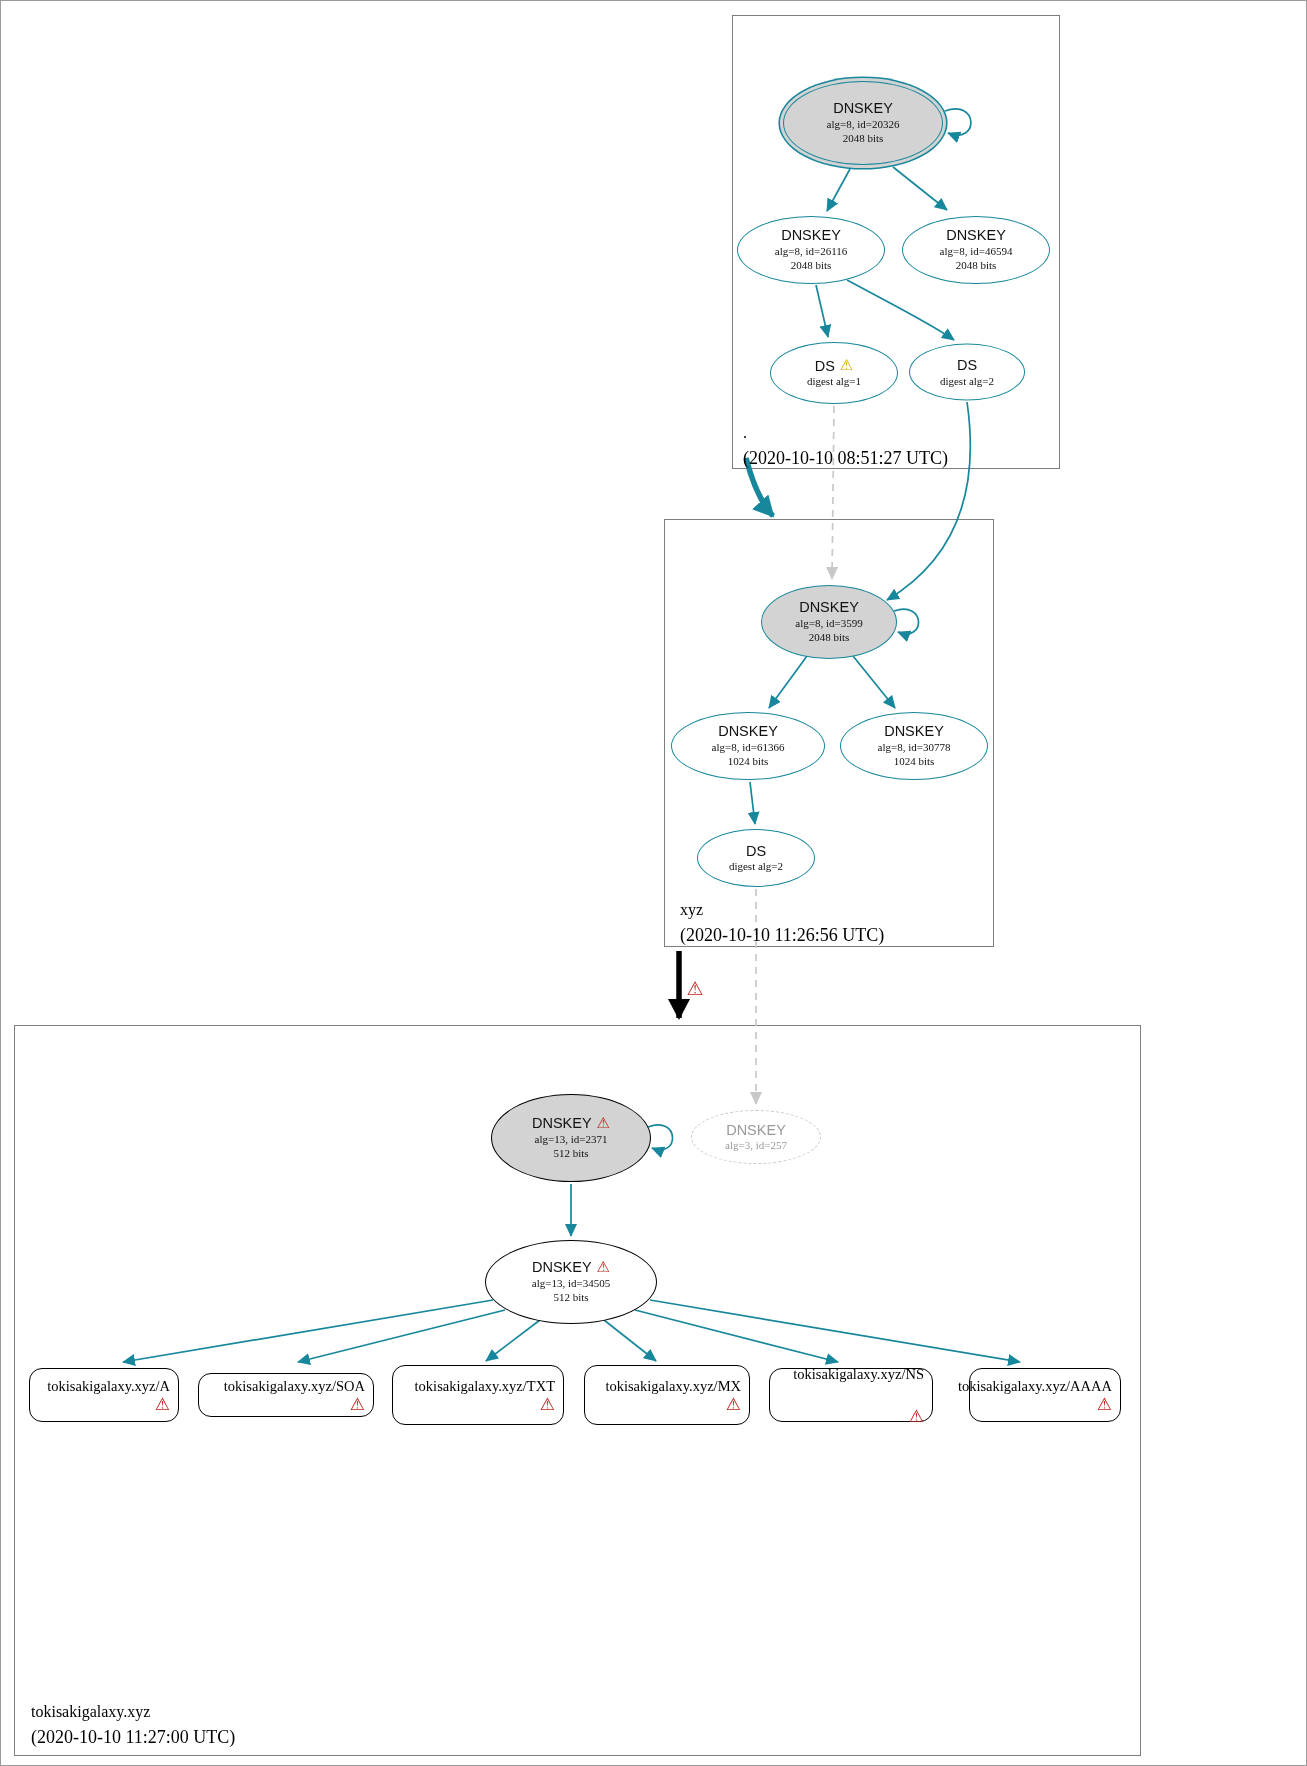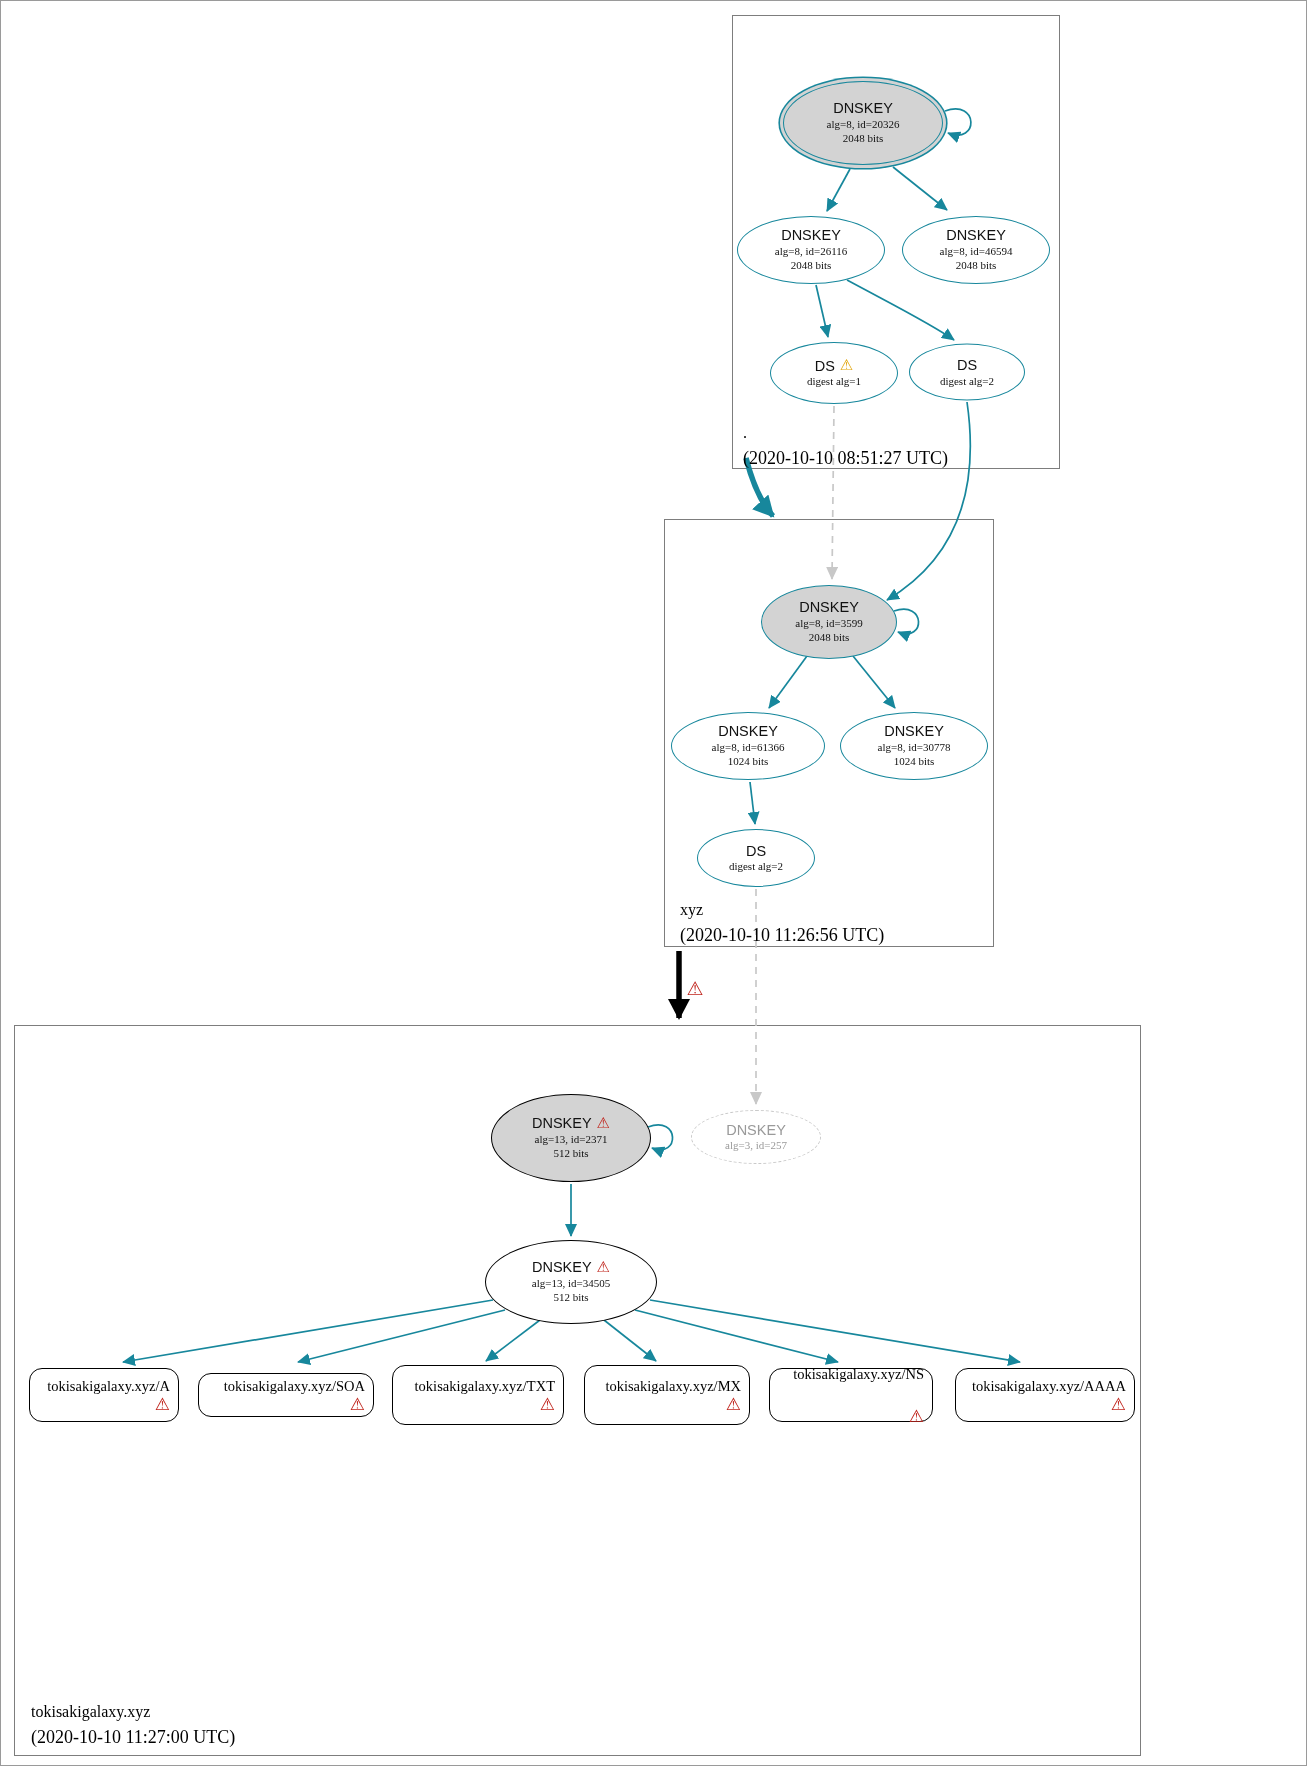--- a/index.html
+++ b/index.html
@@ -213,18 +213,18 @@
     <span class="warn red">⚠</span>
   </div>
   <div class="rrset" style="left:666px; top:1394px; width:166px; height:60px;">
     <div class="label">tokisakigalaxy.xyz/MX</div>
     <span class="warn red">⚠</span>
   </div>
   <div class="rrset" style="left:850px; top:1394px; width:164px; height:54px;gap:24px;">
     <div class="label">tokisakigalaxy.xyz/NS</div>
     <span class="warn red">⚠</span>
   </div>
-  <div class="rrset" style="left:1044px; top:1394px; width:180px; height:54px;">
+  <div class="rrset" style="left:1044px; top:1394px; width:152px; height:54px;">
     <div class="label">tokisakigalaxy.xyz/AAAA</div>
     <span class="warn red">⚠</span>
   </div>
 
 </div>
 
 </body></html>

